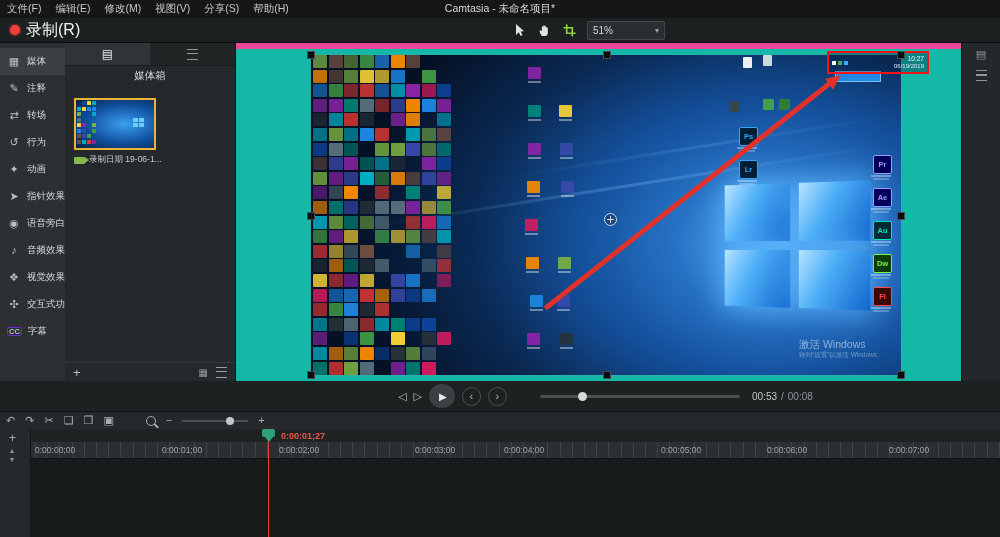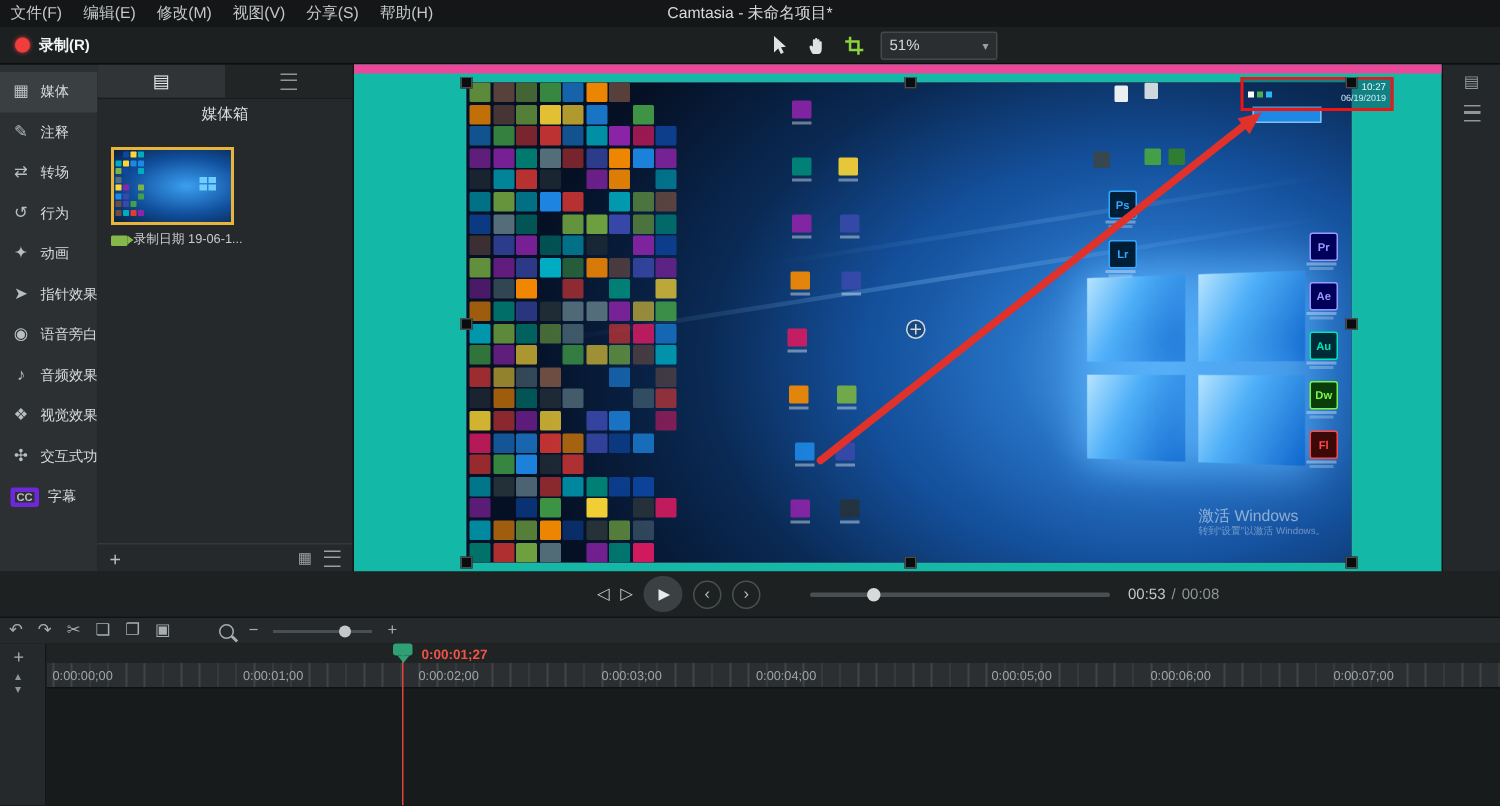--- a/index.html
+++ b/index.html
@@ -7,33 +7,33 @@
 
   
   .menubar{height:18px;background:#141617;display:flex;align-items:center;position:relative;font-size:10.5px;color:#c4c8c9;}
   .menu-item{padding:0 7px;cursor:default;}
   .app-title{position:absolute;left:50%;transform:translateX(-50%);font-size:10.5px;color:#d7dadb;white-space:nowrap;}
 
   
   .toolbar2{height:24px;background:#1d2021;position:relative;border-bottom:1px solid #0d0e0f;display:flex;align-items:center;}
   .record-btn{display:flex;align-items:center;gap:6px;padding:0 10px;height:100%;}
   .rec-dot{width:10px;height:10px;border-radius:50%;background:#f23d3d;box-shadow:0 0 3px #f23d3d;}
-  .record-label{font-size:10px;font-weight:bold;color:#f2f4f4;}
+  .record-label{font-size:16px;font-weight:normal;color:#f2f4f4;}
   .center-tools{position:absolute;left:512px;top:0;height:100%;display:flex;align-items:center;gap:11px;}
   .tool-icon{width:14px;height:14px;display:flex;align-items:center;justify-content:center;}
   .zoom-select{width:66px;height:17px;background:#2a2e30;border:1px solid #43484a;border-radius:2px;display:flex;align-items:center;justify-content:space-between;padding:0 5px;font-size:10px;color:#d5d8d9;}
   .zoom-caret{font-size:8px;color:#9aa0a2;}
 
   
   .main{display:flex;height:338px;}
   .sidebar{width:65px;background:#2c3032;padding-top:5px;flex:none;}
   .side-item{height:27px;display:flex;align-items:center;padding-left:7px;gap:6px;}
   .side-item.selected{background:#3a3f41;}
   .side-icon{width:14px;flex:none;font-size:11px;color:#b9bfc1;text-align:center;line-height:1;}
-  .side-icon.cc{font-size:7.5px;font-weight:bold;border:3px solid #6d28d9;border-radius:2px;width:auto;padding:0 1px;}
+  .side-icon.cc{font-size:7.5px;font-weight:bold;border:1px solid #6d28d9;border-radius:2px;width:auto;padding:0 1px;}
   .side-label{font-size:9.5px;color:#d8dbdc;white-space:nowrap;}
 
   .media-panel{width:170px;background:#26292b;border-right:1px solid #121414;display:flex;flex-direction:column;flex:none;}
   .mp-tabs{height:22px;display:flex;border-bottom:1px solid #1a1d1e;}
   .mp-tab{flex:1;display:flex;align-items:center;justify-content:center;color:#8f9698;font-size:12px;background:#222526;}
   .mp-tab.selected{background:#303436;color:#e8eaeb;}
   .mp-header{height:20px;display:flex;align-items:center;justify-content:center;font-size:10.5px;color:#d8dbdc;}
   .mp-content{flex:1;position:relative;}
   .media-item{position:absolute;left:9px;top:12px;width:100px;}
   .thumb{width:78px;height:48px;border:2px solid #e8b43a;position:relative;background:radial-gradient(ellipse at 62% 50%, #3b9ff0 0%, #11509e 55%, #0a2040 100%);overflow:hidden;}
@@ -619,21 +619,21 @@
     <div class="gutter">
       <span class="g-plus">+</span>
       <span class="g-up">▴</span>
       <span class="g-down">▾</span>
     </div>
     <div class="ph-row"></div>
     <div class="ruler">
         <span class="ruler-label" style="left: 5px;">0:00:00;00</span>
         <span class="ruler-label" style="left: 132px;">0:00:01;00</span>
         <span class="ruler-label" style="left: 249px;">0:00:02;00</span>
-        <span class="ruler-label" style="left: 371px;">0:00:03;00</span>
+        <span class="ruler-label" style="left: 385px;">0:00:03;00</span>
         <span class="ruler-label" style="left: 474px; text-align: center;">0:00:04;00</span>
         <span class="ruler-label" style="left: 631px;">0:00:05;00</span>
         <span class="ruler-label" style="left: 737px;">0:00:06;00</span>
         <span class="ruler-label" style="left: 859px;">0:00:07;00</span>
       </div>
     <div class="tracks"></div>
     <div class="playhead-line"></div>
     <div class="ph-handle"></div>
     <div class="ph-time">0:00:01;27</div>
   </div>

